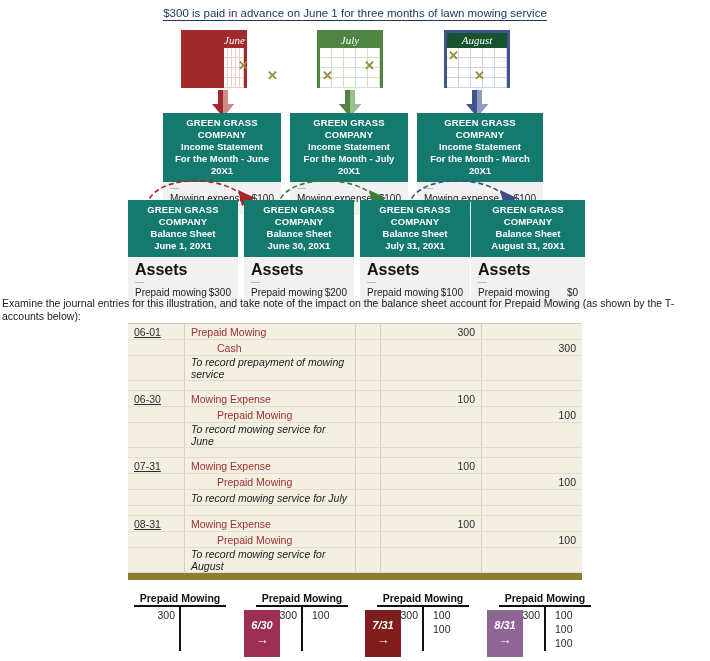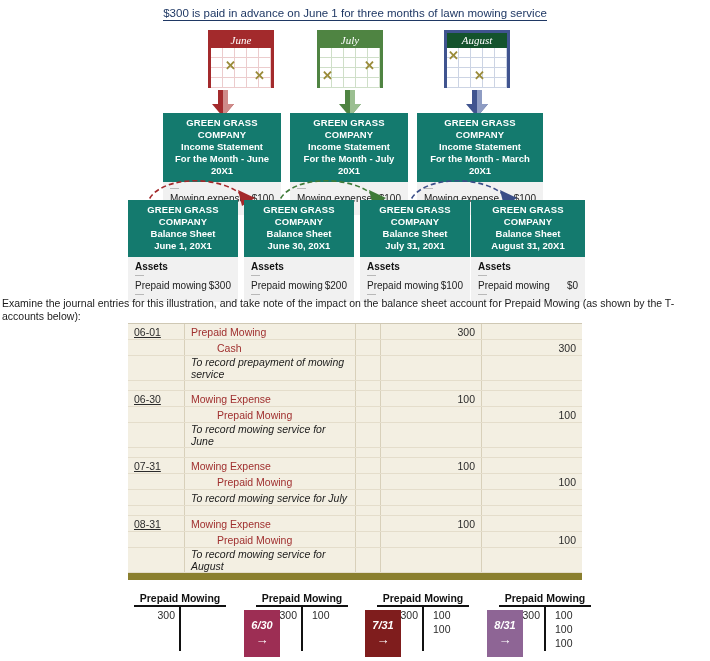--- a/index.html
+++ b/index.html
@@ -43,21 +43,21 @@
                   border-left:11px solid transparent;border-right:11px solid transparent;}
 
   
   .card{position:absolute;box-sizing:border-box;background:#f1f1f1;}
   .card .hd{background:#147a6e;color:#ffffff;text-align:center;
             padding:4px 2px 5px;line-height:12px;font-weight:bold;font-size:9.5px;}
   .card .hd .l1{letter-spacing:.1px;}
   .card .bdy{padding:4px 7px 5px;}
   .card .dash{color:#9a9a9a;font-size:9px;line-height:5px;letter-spacing:-1px;}
   .card .row{display:flex;justify-content:space-between;font-size:10px;color:#222;margin:2px 0 1px;}
-  .card .bold{font-weight:bold;font-size:10px;color:#111;margin-bottom:1px;}
+  .card .bold{font-weight:bold;font-size:16px;color:#111;margin-bottom:1px;}
 
   
   .curve{position:absolute;}
 
   
   .para{position:absolute;left:2px;top:297px;width:706px;font-size:10.5px;
         line-height:13px;color:#1b1b1b;}
 
   
   .journal{position:absolute;left:128px;top:323px;width:454px;
@@ -92,21 +92,21 @@
 </style>
 </head>
 <body>
 
 <div class="stage">
 
   <div class="headline">
     <span>$300 is paid in advance on June 1 for three months of lawn mowing service</span>
   </div>
 
-  <div class="cal june" style="left:208px;top:30px;">
+  <div class="cal june" style="left:181px;top:30px;padding-left:40px;">
     <div class="mon">June</div>
     <div class="grid">
       <i></i>
         <i></i>
         <i></i>
         <i></i>
         <i></i>
       <i></i>
         <i></i>
         <i></i>

